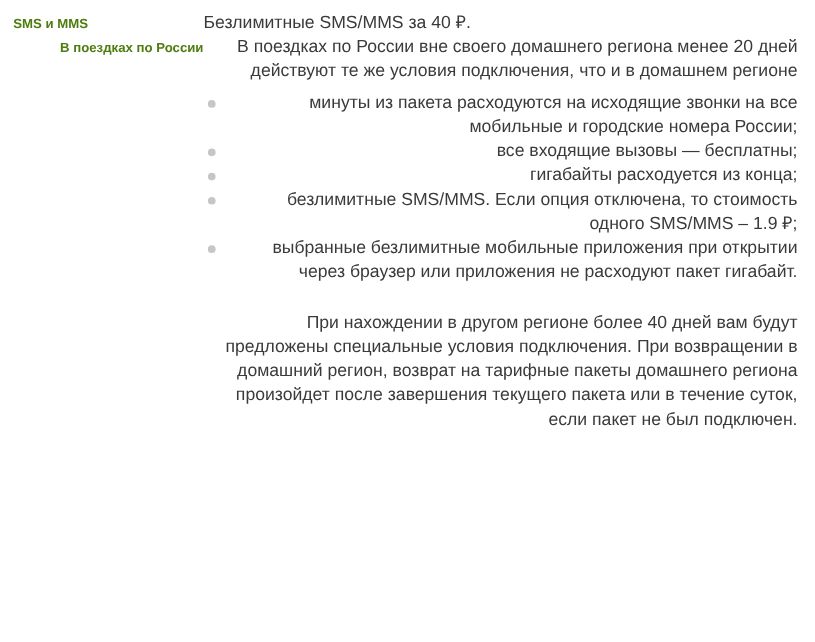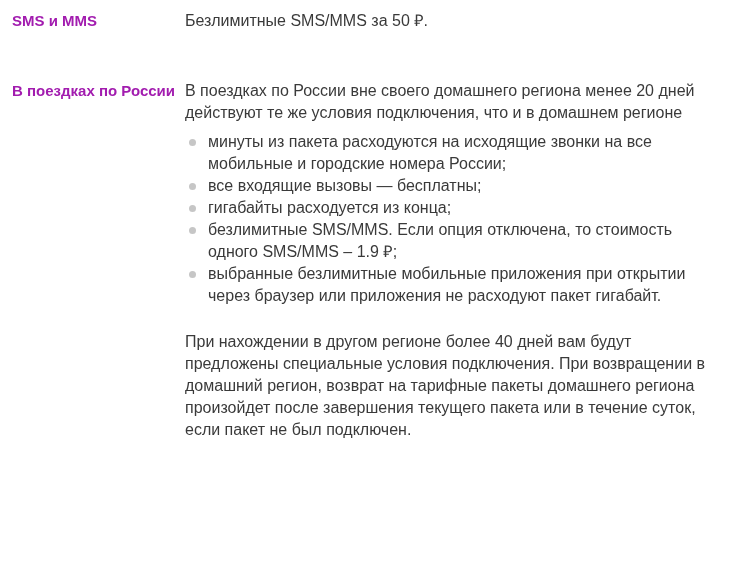--- a/index.html
+++ b/index.html
@@ -20,32 +20,32 @@
   .page {
     padding: 10px 14px 0 12px;
     box-sizing: border-box;
     width: 741px;
   }
   .section-row {
     display: flex;
     align-items: flex-start;
   }
   .section-row + .section-row {
-    margin-top: 48px;
+    text-align: right;
   }
   .label-col {
     flex: 0 0 173px;
     width: 173px;
   }
   .section-label {
     margin: 0;
-    font-size: 15px;
+    font-size: 12px;
     line-height: 22px;
     font-weight: bold;
-    color: #a21caf;
+    color: #4d7c0f;
   }
   .content-col {
     flex: 0 0 540px;
     width: 540px;
   }
   .para {
     margin: 0 0 28px 0;
   }
   .para:last-child {
     margin-bottom: 0;
@@ -78,21 +78,21 @@
 <body>
 
 <div class="page">
 
   <div class="section-row">
     <div class="label-col">
       <h3 class="section-label">SMS и MMS</h3>
     </div>
     <div class="content-col">
       <div class="para">
-        <span class="line">Безлимитные SMS/MMS за 50 ₽.</span>
+        <span class="line">Безлимитные SMS/MMS за 40 ₽.</span>
       </div>
     </div>
   </div>
 
   <div class="section-row">
     <div class="label-col">
       <h3 class="section-label">В поездках по России</h3>
     </div>
     <div class="content-col">
       <div class="para" style="margin-bottom:0;">

